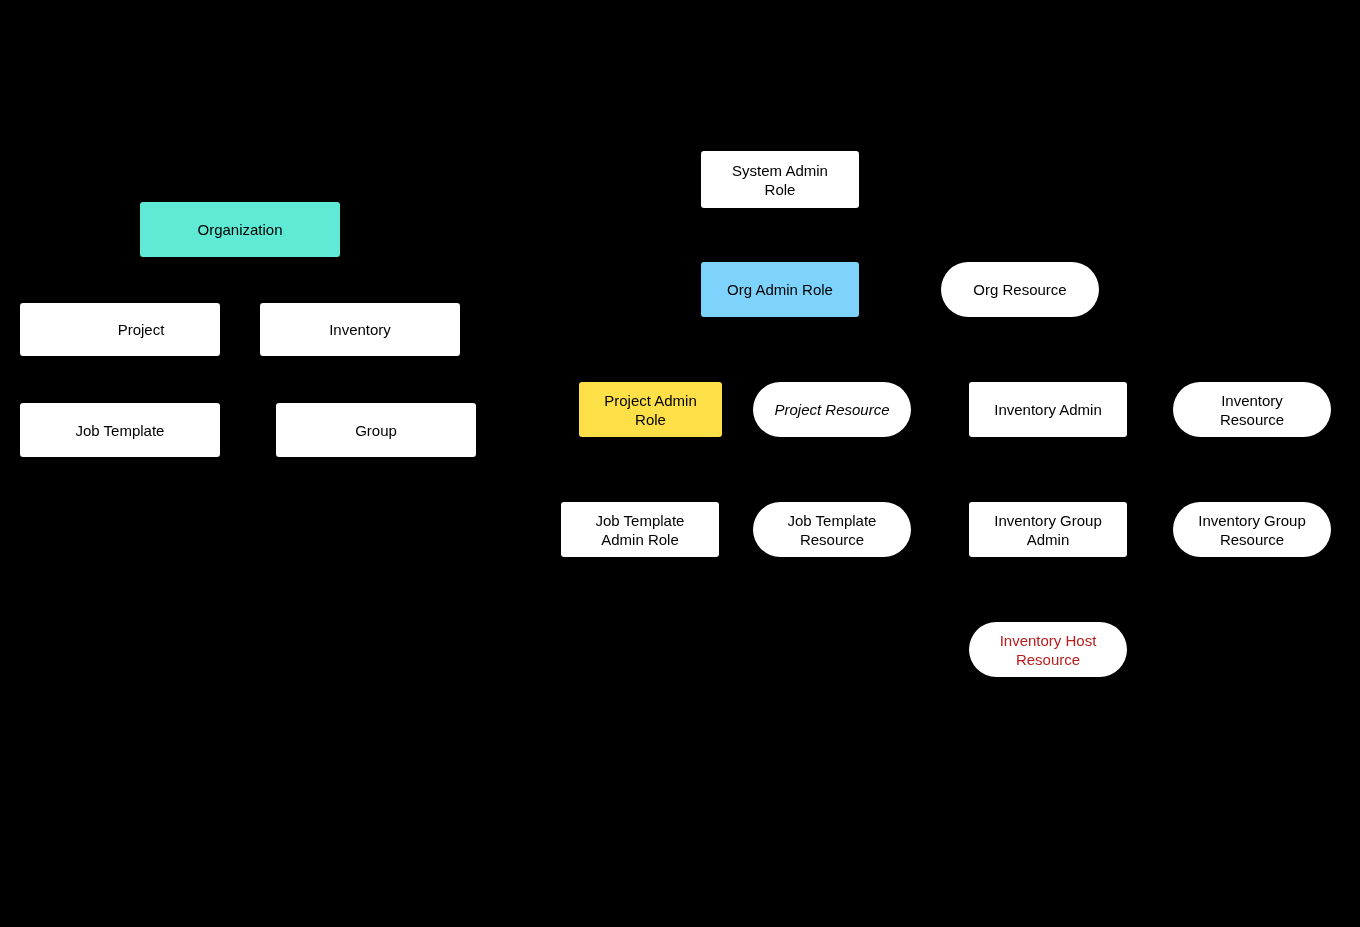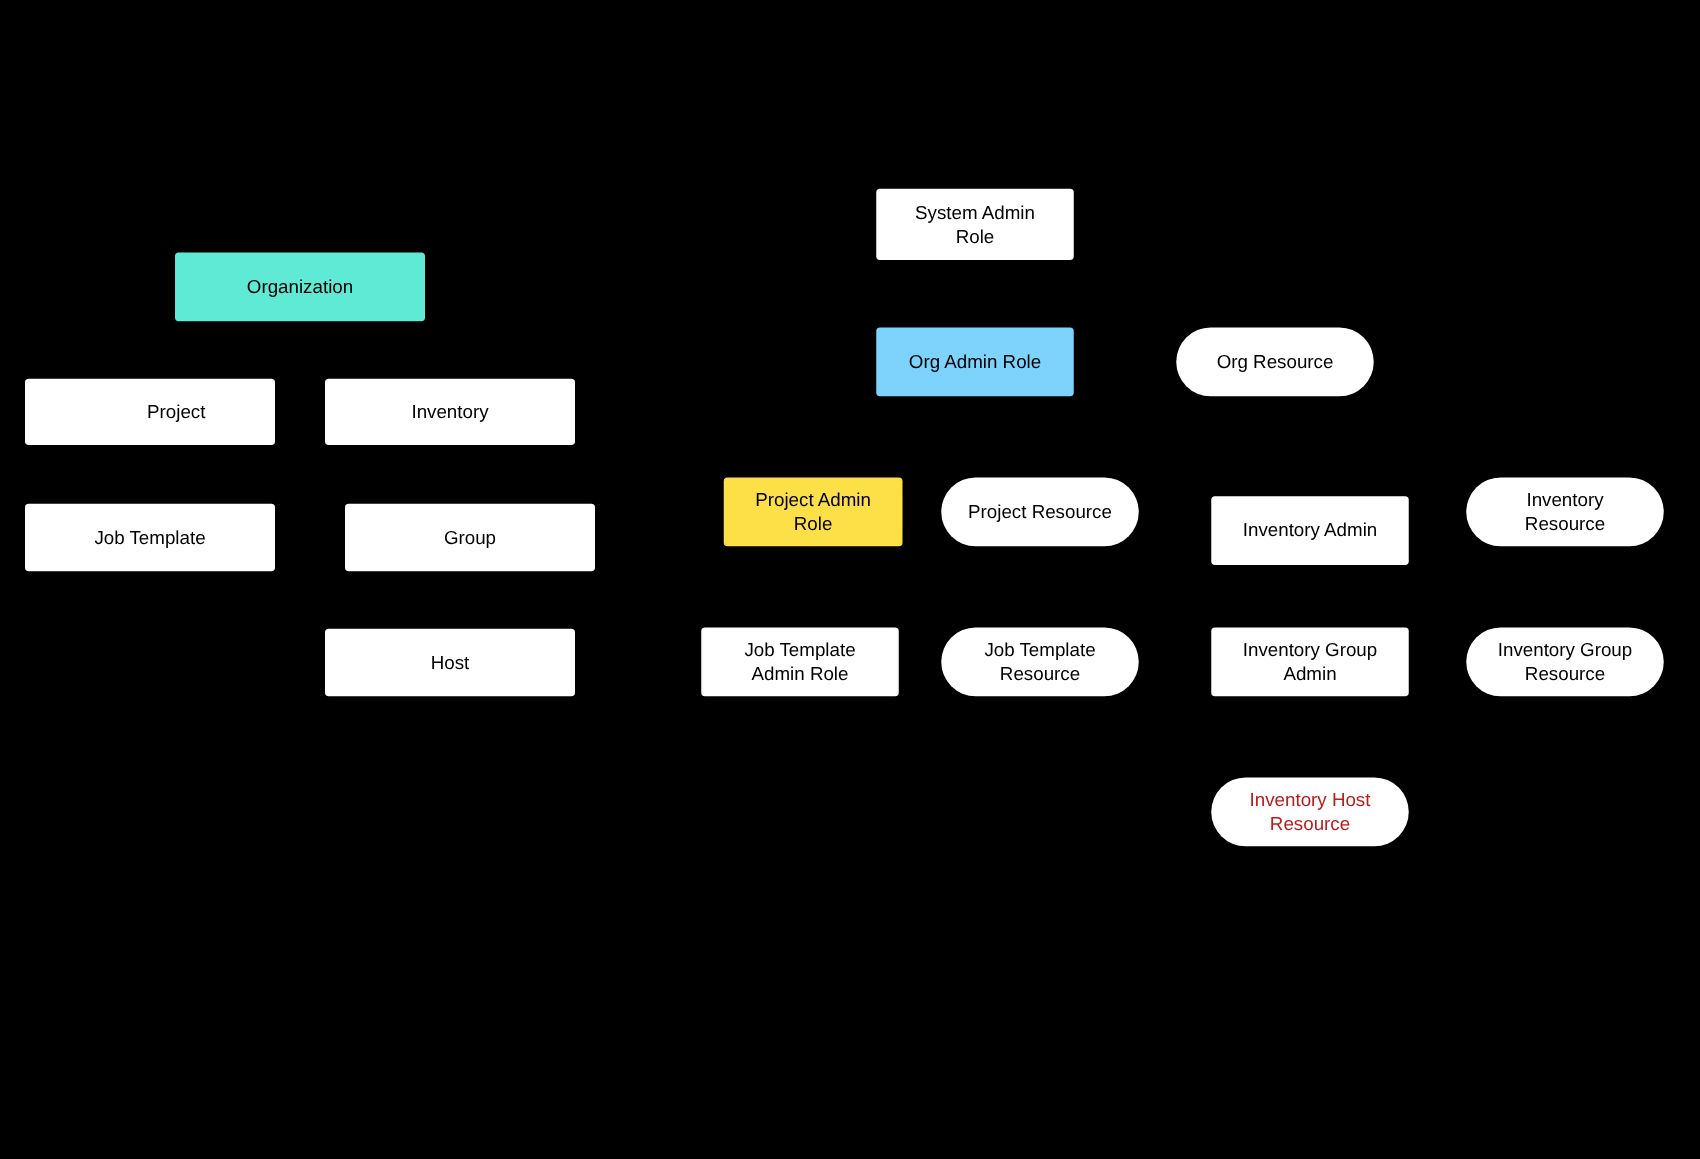--- a/index.html
+++ b/index.html
@@ -39,29 +39,28 @@
 </style>
 </head>
 <body>
 
 <div id="canvas" style="background: rgb(0, 0, 0);">
     <div class="node rect" style="left: 140px; top: 202px; width: 200px; height: 55px; background: #5eead4; color: rgb(0, 0, 0);">Organization</div>
     <div class="node rect" style="left: 20px; top: 303px; width: 200px; height: 53px; background: rgb(255, 255, 255); color: rgb(0, 0, 0); padding-left: 48px;">Project</div>
     <div class="node rect" style="left: 260px; top: 303px; width: 200px; height: 53px; background: rgb(255, 255, 255); color: rgb(0, 0, 0);">Inventory</div>
     <div class="node rect" style="left: 20px; top: 403px; width: 200px; height: 54px; background: rgb(255, 255, 255); color: rgb(0, 0, 0);">Job Template</div>
     <div class="node rect" style="left: 276px; top: 403px; width: 200px; height: 54px; background: rgb(255, 255, 255); color: rgb(0, 0, 0);">Group</div>
-    <div class="node rect" style="left: 260px; top: 503px; width: 200px; height: 54px; background: rgb(255, 255, 255); color: rgb(0, 0, 0);">Host</div>
     <div class="node rect" style="left: 701px; top: 151px; width: 158px; height: 57px; background: rgb(255, 255, 255); color: rgb(0, 0, 0);">System Admin
 Role</div>
     <div class="node rect" style="left: 701px; top: 262px; width: 158px; height: 55px; background: #7dd3fc; color: rgb(0, 0, 0);">Org Admin Role</div>
     <div class="node pill" style="left: 941px; top: 262px; width: 158px; height: 55px; background: rgb(255, 255, 255); color: rgb(0, 0, 0);">Org Resource</div>
     <div class="node rect" style="left: 579px; top: 382px; width: 143px; height: 55px; background: #fde047; color: rgb(0, 0, 0);">Project Admin
 Role</div>
-    <div class="node pill" style="left: 753px; top: 382px; width: 158px; height: 55px; background: rgb(255, 255, 255); color: rgb(0, 0, 0);">Project Resource</div>
-    <div class="node rect" style="left: 969px; top: 382px; width: 158px; height: 55px; background: rgb(255, 255, 255); color: rgb(0, 0, 0); margin-top: 15px;">Inventory Admin</div>
+    <div class="node pill" style="left: 753px; top: 382px; width: 158px; height: 55px; background: rgb(255, 255, 255); color: rgb(0, 0, 0); font-style: italic;">Project Resource</div>
+    <div class="node rect" style="left: 969px; top: 382px; width: 158px; height: 55px; background: rgb(255, 255, 255); color: rgb(0, 0, 0);">Inventory Admin</div>
     <div class="node pill" style="left: 1173px; top: 382px; width: 158px; height: 55px; background: rgb(255, 255, 255); color: rgb(0, 0, 0);">Inventory
 Resource</div>
     <div class="node rect" style="left: 561px; top: 502px; width: 158px; height: 55px; background: rgb(255, 255, 255); color: rgb(0, 0, 0);">Job Template
 Admin Role</div>
     <div class="node pill" style="left: 753px; top: 502px; width: 158px; height: 55px; background: rgb(255, 255, 255); color: rgb(0, 0, 0);">Job Template
 Resource</div>
     <div class="node rect" style="left: 969px; top: 502px; width: 158px; height: 55px; background: rgb(255, 255, 255); color: rgb(0, 0, 0);">Inventory Group
 Admin</div>
     <div class="node pill" style="left: 1173px; top: 502px; width: 158px; height: 55px; background: rgb(255, 255, 255); color: rgb(0, 0, 0);">Inventory Group
 Resource</div>

